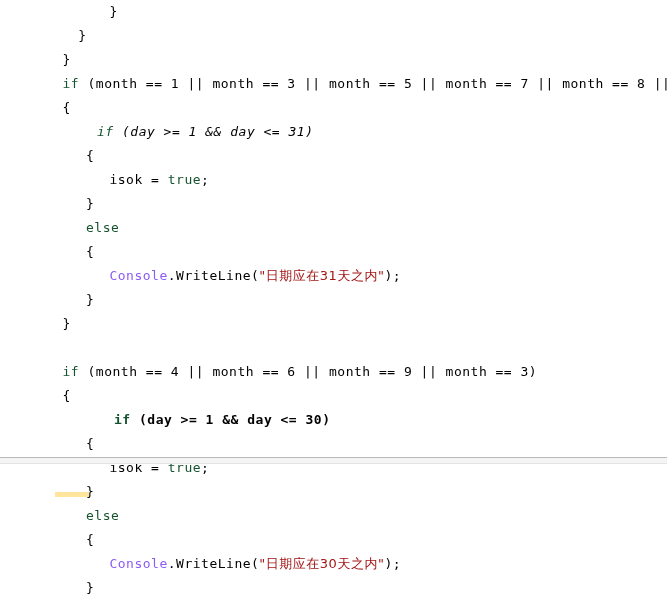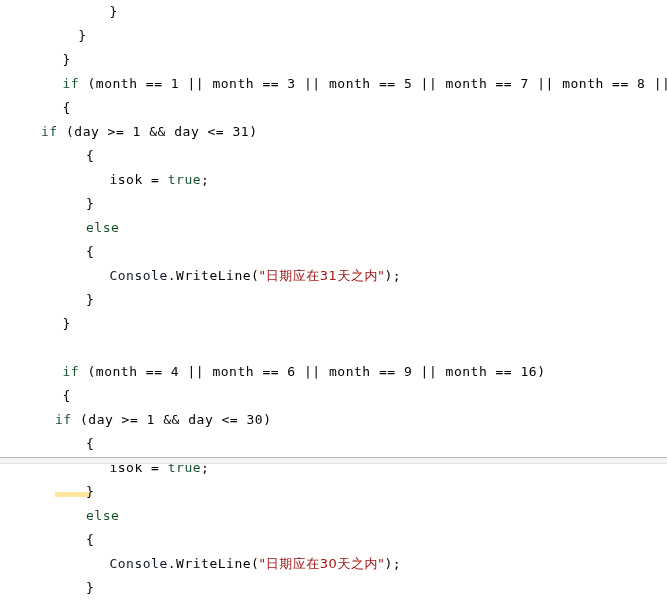--- a/index.html
+++ b/index.html
@@ -34,21 +34,21 @@
     line-height: 24px;
     white-space: pre;
     font-size: 13px;
     font-family: "DejaVu Sans Mono", "Liberation Mono", monospace;
     color: #000000;
     letter-spacing: 0.5px;
   }
 
   
   .kw   { color: #14532d; }           
-  .cls  { color: #0f172a; }           
+  .cls  { color: #8b5cf6; }           
   .str  { color: #a31515; }           
   .plain{ color: #000000; }
   .punc { color: #000000; }
 
   
   .splitter {
     position: absolute;
     left: 0;
     width: 667px;
     height: 7px;
@@ -71,33 +71,33 @@
 </head>
 <body>
 
 <div id="editor">
   <div class="code-pane" id="code-pane">
       <div class="code-line" style="padding-left: 109.48px;"><span class="punc">}</span></div>
       <div class="code-line" style="padding-left: 78.2px;"><span class="punc">}</span></div>
       <div class="code-line" style="padding-left: 62.56px;"><span class="punc">}</span></div>
       <div class="code-line" style="padding-left: 62.56px;"><span class="kw">if</span><span class="plain"> (month == 1 || month == 3 || month == 5 || month == 7 || month == 8 || month =</span></div>
       <div class="code-line" style="padding-left: 62.56px;"><span class="punc">{</span></div>
-      <div class="code-line" style="padding-left: 41px;"><span class="kw">if</span><span class="plain"> (day &gt;= 1 &amp;&amp; day &lt;= 31)</span></div>
+      <div class="code-line" style="padding-left: 97px; font-style: italic;"><span class="kw">if</span><span class="plain"> (day &gt;= 1 &amp;&amp; day &lt;= 31)</span></div>
       <div class="code-line" style="padding-left: 86.02px;"><span class="punc">{</span></div>
       <div class="code-line" style="padding-left: 109.48px;"><span class="plain">isok = </span><span class="kw">true</span><span class="punc">;</span></div>
       <div class="code-line" style="padding-left: 86.02px;"><span class="punc">}</span></div>
       <div class="code-line" style="padding-left: 86.02px;"><span class="kw">else</span></div>
       <div class="code-line" style="padding-left: 86.02px;"><span class="punc">{</span></div>
       <div class="code-line" style="padding-left: 109.48px;"><span class="cls">Console</span><span class="plain">.WriteLine(</span><span class="str cjk">"日期应在31天之内"</span><span class="punc">);</span></div>
       <div class="code-line" style="padding-left: 86.02px;"><span class="punc">}</span></div>
       <div class="code-line" style="padding-left: 62.56px;"><span class="punc">}</span></div>
       <div class="code-line" style="padding-left: 0px;">&nbsp;</div>
-      <div class="code-line" style="padding-left: 62.56px;"><span class="kw">if</span><span class="plain"> (month == 4 || month == 6 || month == 9 || month == 16)</span></div>
+      <div class="code-line" style="padding-left: 62.56px;"><span class="kw">if</span><span class="plain"> (month == 4 || month == 6 || month == 9 || month == 3)</span></div>
       <div class="code-line" style="padding-left: 62.56px;"><span class="punc">{</span></div>
-      <div class="code-line" style="padding-left: 55px;"><span class="kw">if</span><span class="plain"> (day &gt;= 1 &amp;&amp; day &lt;= 30)</span></div>
+      <div class="code-line" style="padding-left: 114px; font-weight: bold;"><span class="kw">if</span><span class="plain"> (day &gt;= 1 &amp;&amp; day &lt;= 30)</span></div>
       <div class="code-line" style="padding-left: 86.02px;"><span class="punc">{</span></div>
       <div class="code-line" style="padding-left: 109.48px;"><span class="plain">isok = </span><span class="kw">true</span><span class="punc">;</span></div>
       <div class="code-line" style="padding-left: 86.02px;"><span class="punc">}</span></div>
       <div class="code-line" style="padding-left: 86.02px;"><span class="kw">else</span></div>
       <div class="code-line" style="padding-left: 86.02px;"><span class="punc">{</span></div>
       <div class="code-line" style="padding-left: 109.48px;"><span class="cls">Console</span><span class="plain">.WriteLine(</span><span class="str cjk">"日期应在30天之内"</span><span class="punc">);</span></div>
       <div class="code-line" style="padding-left: 86.02px;"><span class="punc">}</span></div>
       <div class="code-line" style="padding-left: 62.56px;"><span class="punc">}</span></div>
     </div>
   <div class="splitter" id="splitter" style="top: 457px;"></div>

